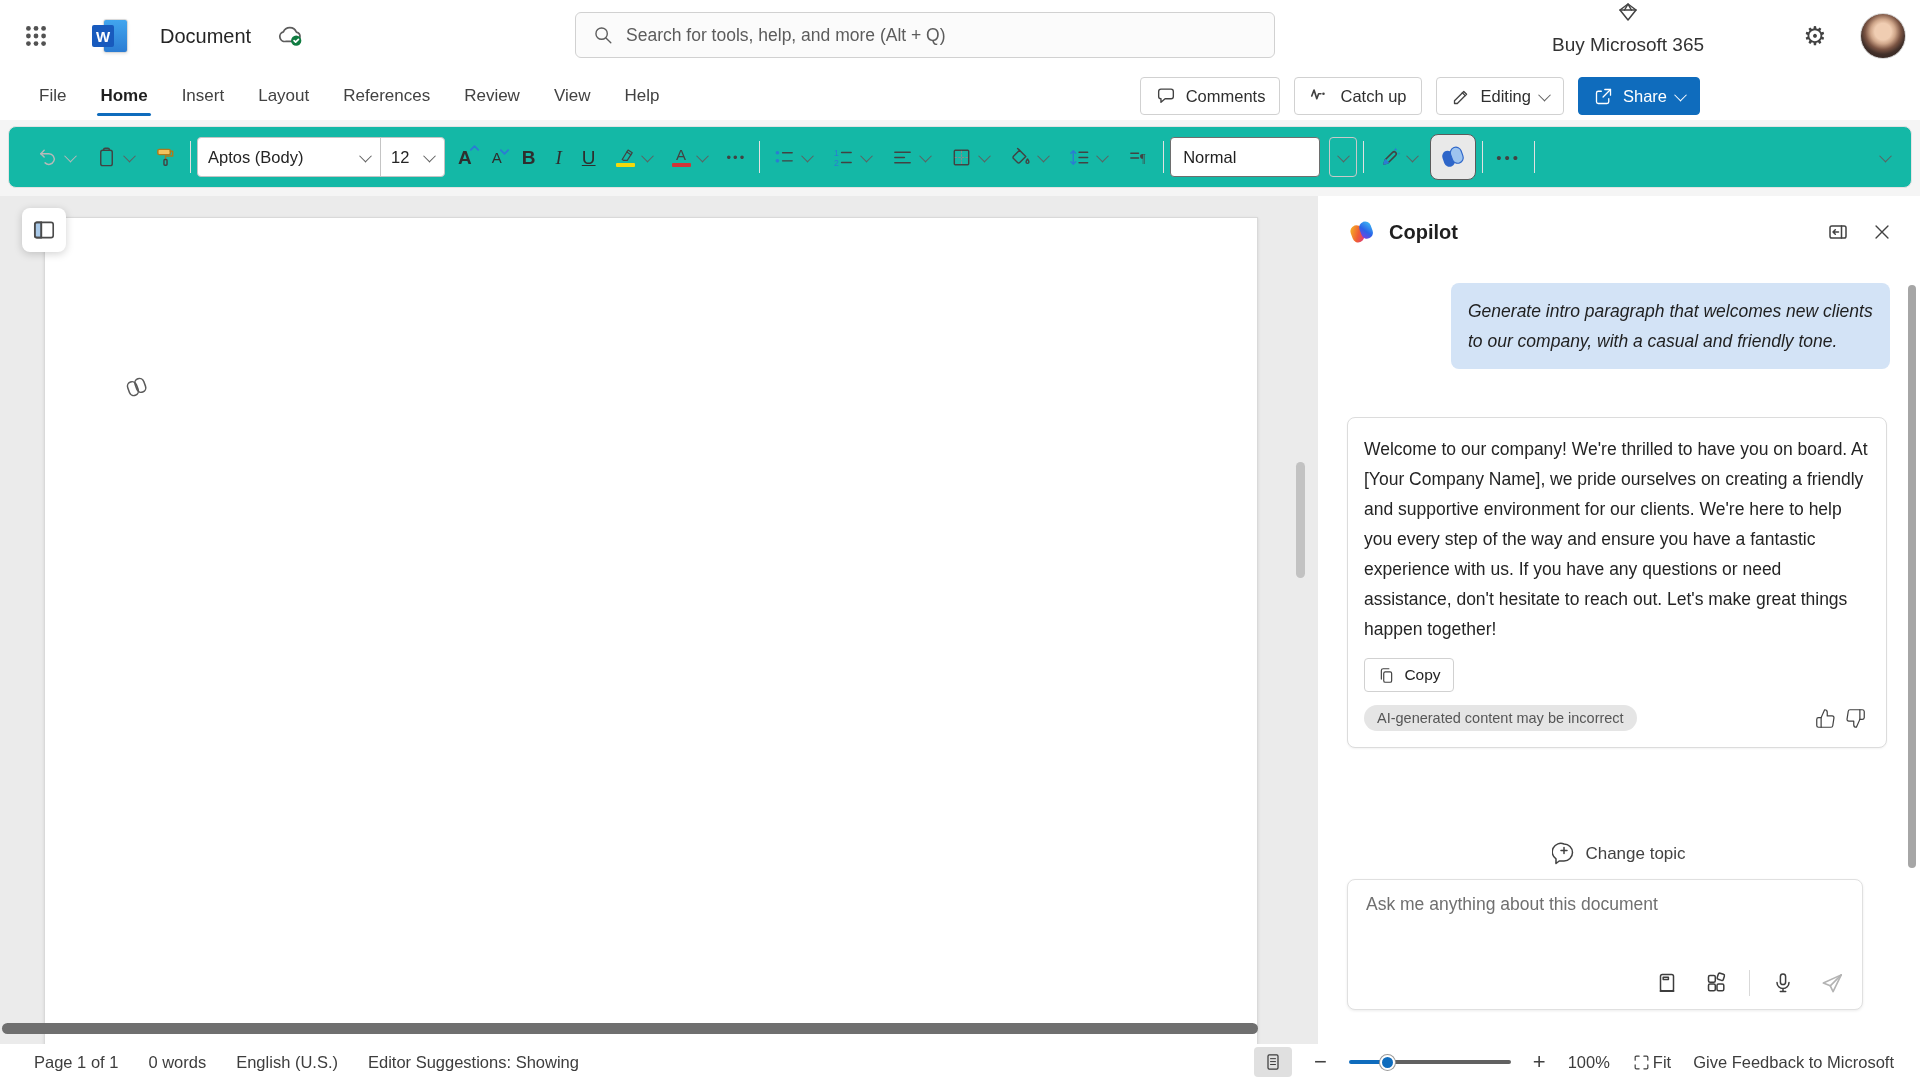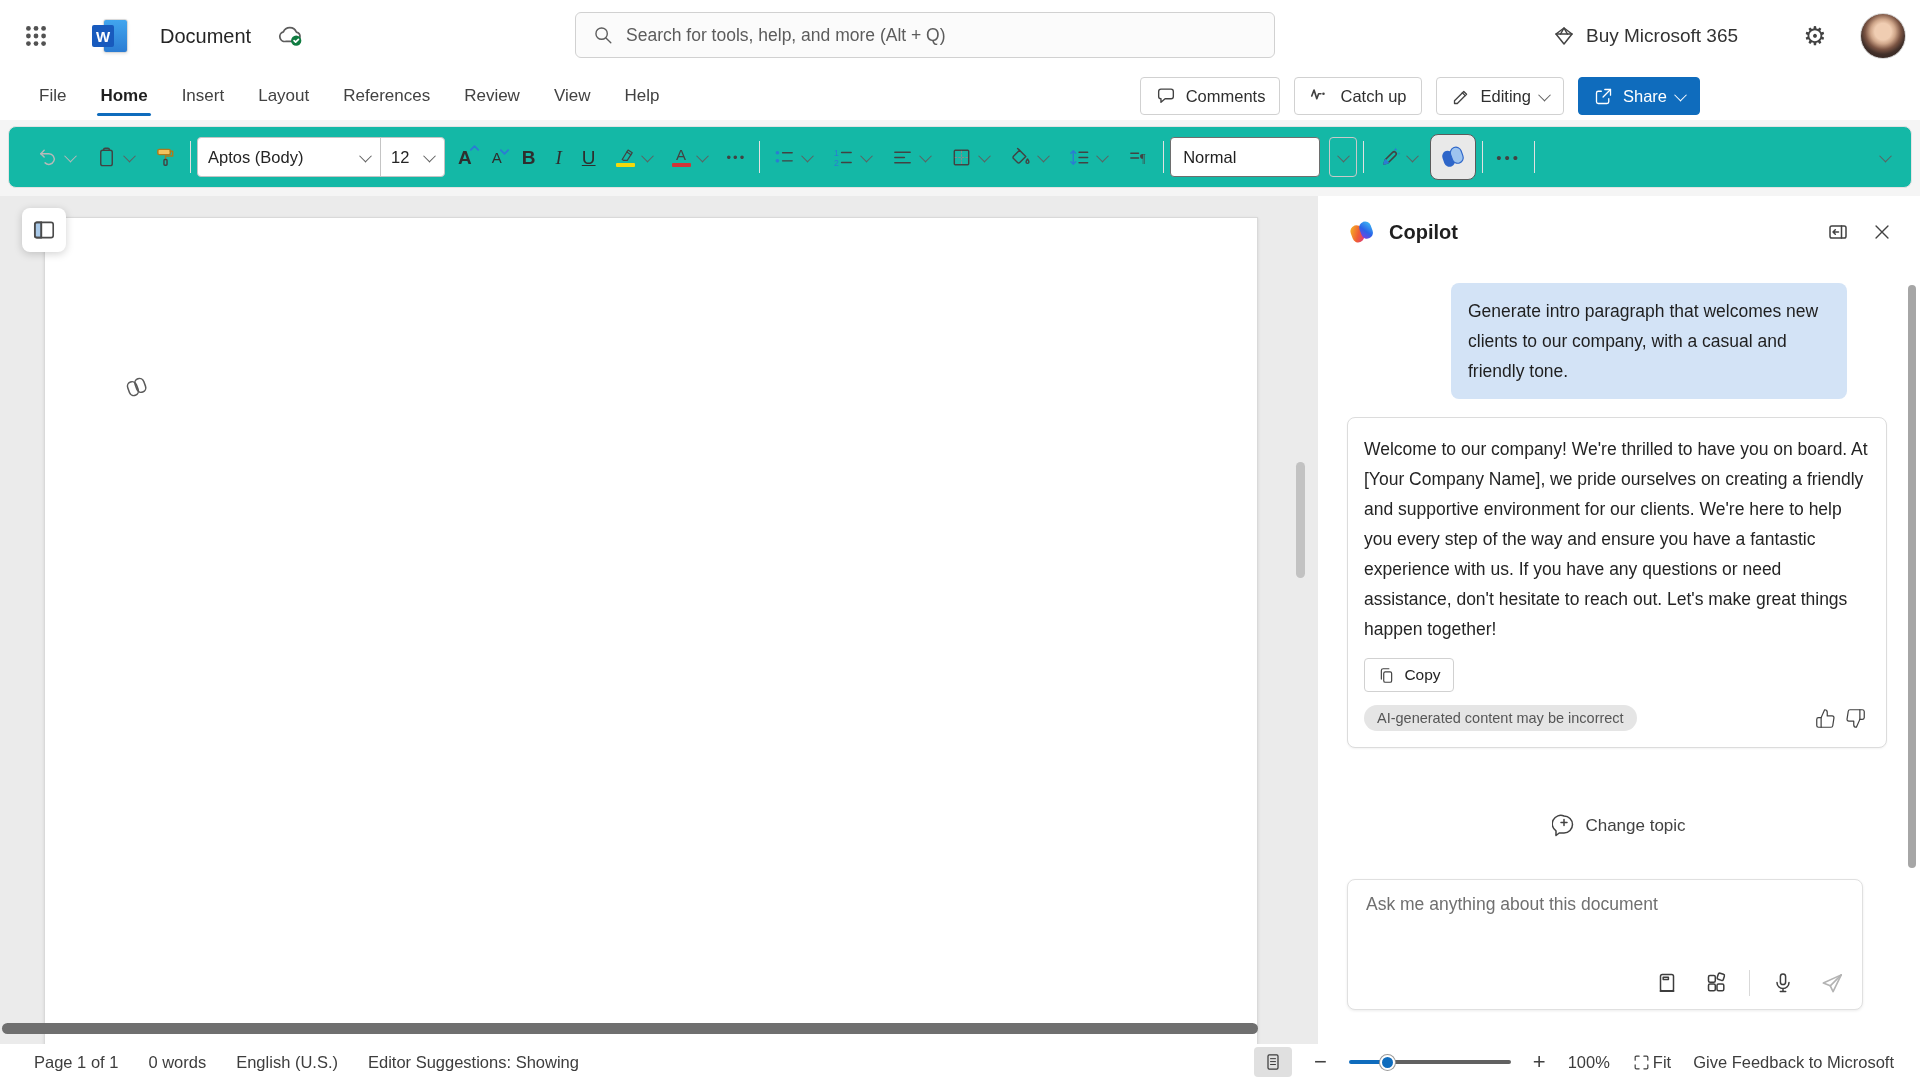--- a/index.html
+++ b/index.html
@@ -13,21 +13,21 @@
   .topbar { position:absolute; left:0; top:0; width:1920px; height:72px; background:#fff; }
   .waffle { position:absolute; left:18px; top:18px; width:36px; height:36px; display:flex; align-items:center; justify-content:center; border-radius:4px; cursor:pointer; }
   .wicon { position:absolute; left:92px; top:17px; width:38px; height:38px; }
   .wicon .page { position:absolute; left:11px; top:2px; width:25px; height:34px; border-radius:3px; background:linear-gradient(180deg,#41a5ee,#2b7cd3); }
   .wicon .front { position:absolute; left:0; top:8px; width:22px; height:22px; border-radius:2px; background:#185abd; color:#fff; font-weight:bold; font-size:15px; display:flex; align-items:center; justify-content:center; }
   .doc-title { position:absolute; left:160px; top:0; height:72px; display:flex; align-items:center; font-size:20px; color:#242424; }
   .cloud-save { position:absolute; left:275px; top:22px; }
   .search { position:absolute; left:575px; top:12px; width:700px; height:46px; background:#fbfbfb; border:1px solid #d1d1d1; border-radius:6px; display:flex; align-items:center; padding:0 16px; gap:12px; }
   .search input { border:none; outline:none; background:transparent; flex:1; font-size:17.5px; font-family:inherit; color:#242424; }
   .search input::placeholder { color:#5c5c5c; }
-  .buy { position:absolute; left:1552px; top:0; height:72px; display:flex; align-items:center; gap:10px; font-size:19px; color:#333; cursor:pointer; }
+  .buy { position:absolute; left:1552px; top:0; height:72px; display:flex; align-items:center; gap:10px; font-size:19px; color:#333; cursor:pointer;flex-direction:column; }
   .gear { position:absolute; left:1798px; top:19px; width:34px; height:34px; display:flex; align-items:center; justify-content:center; font-family:"DejaVu Sans",sans-serif; font-size:26px; color:#424242; cursor:pointer; }
   .avatar { position:absolute; left:1860px; top:13px; width:46px; height:46px; border-radius:50%; cursor:pointer;
             background: radial-gradient(circle at 50% 40%, #f0cdb2 0 24%, #cfa68a 36%, #7b5443 52%, #42302a 66%, #241a16 100%); border:1px solid #d9d9d9; }
 
   
   .menurow { position:absolute; left:0; top:72px; width:1724px; height:48px; background:#fff; }
   .menu-items { position:absolute; left:26px; top:0; height:48px; display:flex; align-items:stretch; gap:8px; }
   .menu-item { position:relative; display:flex; align-items:center; padding:0 13px; font-size:17px; color:#424242; cursor:pointer; }
   .menu-item.active { font-weight:700; color:#1f1f1f; }
   .menu-item .ul { position:absolute; left:10px; right:10px; bottom:4px; height:3.5px; border-radius:2px; background:#0f6cbd; }
@@ -61,30 +61,30 @@
   .doc-copilot { position:absolute; left:124px; top:178px; cursor:pointer; }
   .v-scroll { position:absolute; left:1296px; top:266px; width:9px; height:116px; background:#c2c2c2; border-radius:5px; cursor:pointer; }
   .h-scroll { position:absolute; left:2px; top:827px; width:1256px; height:11px; background:#6f6f6f; border-radius:6px; cursor:pointer; }
 
   
   .panel { position:absolute; left:1318px; top:196px; width:602px; height:848px; background:#fff; }
   .panel-header { position:absolute; left:29px; top:16px; right:22px; height:40px; display:flex; align-items:center; gap:12px; }
   .panel-title { font-size:20px; font-weight:700; color:#1f1f1f; }
   .panel-header .spacer { flex:1; }
   .icon-btn { width:32px; height:32px; display:flex; align-items:center; justify-content:center; border-radius:4px; cursor:pointer; }
-  .bubble { position:absolute; left:133px; top:87px; width:396px; background:#d3e3f6; border-radius:8px; padding:13px 17px; font-size:17.5px; line-height:30px; color:#1f1f1f; }
+  .bubble { position:absolute; left:133px; top:87px; width:439px; background:#d3e3f6; border-radius:8px; padding:13px 17px; font-size:17.5px; line-height:30px; color:#1f1f1f;font-style:italic; }
   .resp-card { position:absolute; left:29px; top:221px; width:540px; background:#fff; border:1px solid #dcdcdc; border-radius:8px; padding:16px 16px 14px; box-shadow:0 1px 2px rgba(0,0,0,.05); }
   .resp-text { font-size:17.5px; line-height:30px; color:#242424; }
   .copy-btn { margin-top:14px; height:34px; width:90px; display:inline-flex; align-items:center; justify-content:center; gap:8px; border:1px solid #d1d1d1; border-radius:4px; background:#fff; font-size:15.5px; color:#242424; cursor:pointer; }
   .resp-foot { margin-top:11px; display:flex; align-items:center; }
   .pill { background:#e5e5e5; border-radius:14px; padding:5px 13px; font-size:14.5px; color:#565656; }
   .resp-foot .spacer { flex:1; }
   .thumb { width:30px; height:30px; display:flex; align-items:center; justify-content:center; border-radius:4px; cursor:pointer; }
   .change-topic { position:absolute; left:0; top:612px; width:100%; display:flex; justify-content:center; }
-  .change-topic .inner { display:flex; align-items:center; gap:9px; font-size:17px; color:#424242; cursor:pointer; padding:6px 10px; border-radius:4px; }
+  .change-topic .inner { display:flex; align-items:center; gap:9px; font-size:17px; color:#424242; cursor:pointer; padding:6px 10px; border-radius:4px;margin-top:28px; }
   .input-card { position:absolute; left:29px; top:683px; width:516px; height:131px; border:1px solid #e0e0e0; border-radius:8px; box-shadow:0 1px 3px rgba(0,0,0,.08); background:#fff; }
   .input-card textarea { width:100%; height:70px; border:none; outline:none; resize:none; padding:14px 18px; font-family:inherit; font-size:17.5px; color:#242424; background:transparent; }
   .input-card textarea::placeholder { color:#707070; }
   .input-icons { position:absolute; right:14px; bottom:10px; display:flex; align-items:center; gap:17px; }
   .panel-scroll { position:absolute; left:590px; top:89px; width:8px; height:583px; background:#a6a6a6; border-radius:4px; cursor:pointer; }
 
   
   .statusbar { position:absolute; left:0; top:1044px; width:1920px; height:36px; background:#fff; display:flex; align-items:center; font-size:16.5px; color:#3d3d3d; }
   .status-left { display:flex; align-items:center; gap:30px; padding-left:34px; }
   .status-left span { cursor:pointer; }

